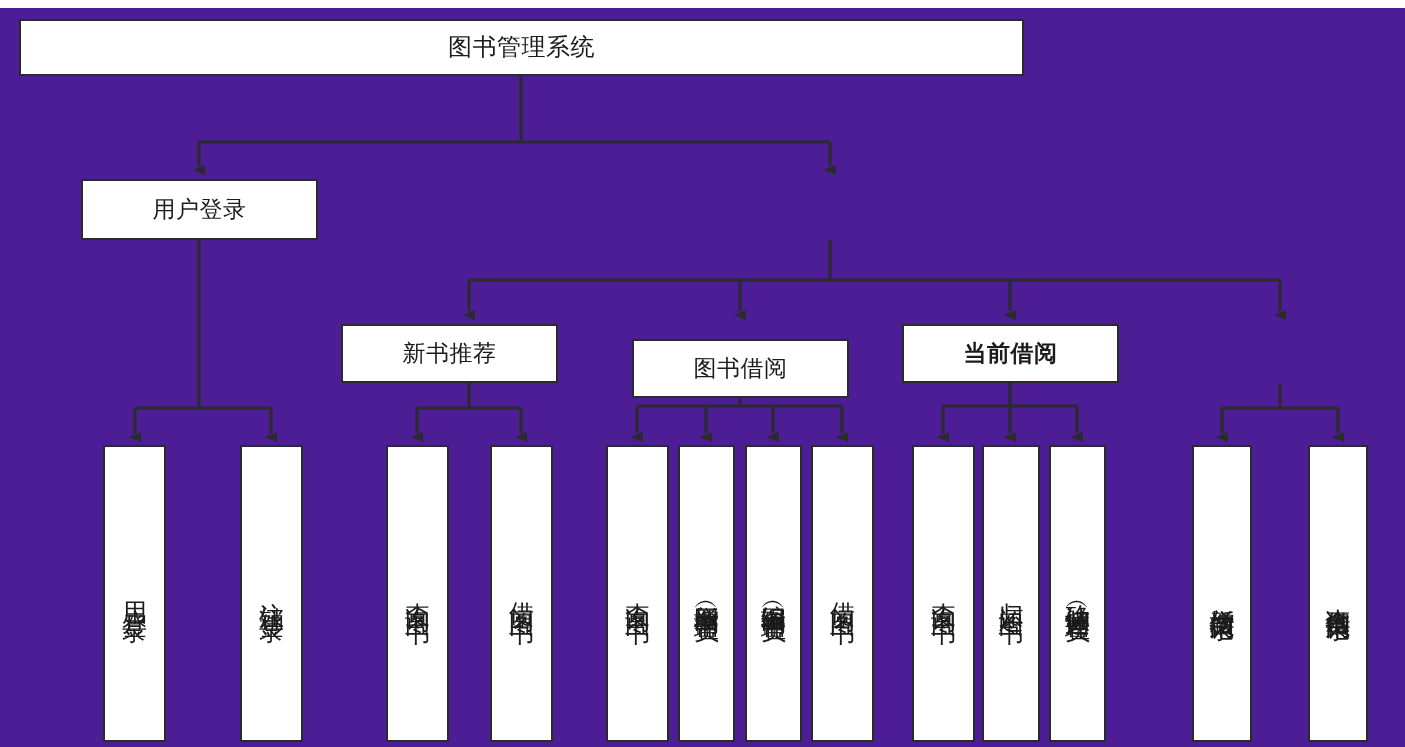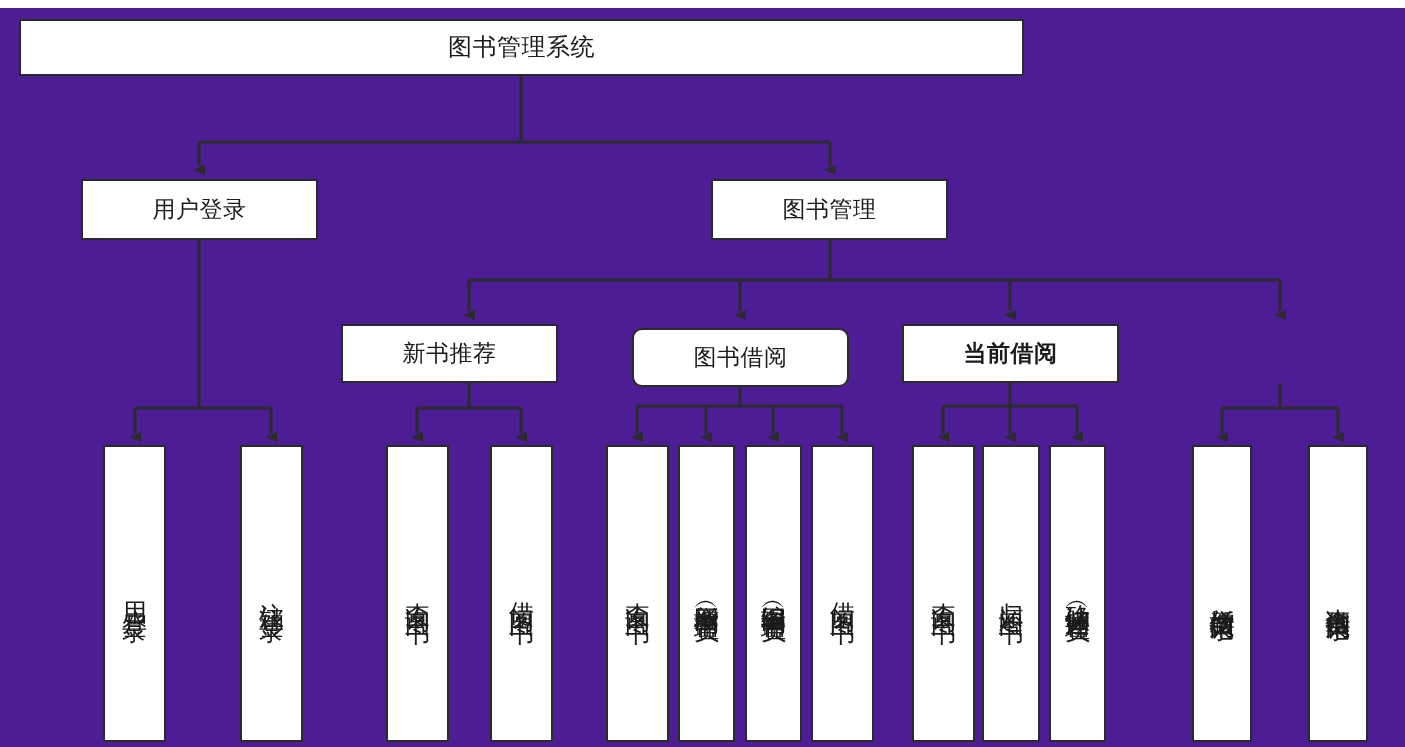--- a/index.html
+++ b/index.html
@@ -131,28 +131,25 @@
     </g>
   </svg>
 
   <div class="node h root" style="left:19px; top:11px; width:1005px; height:57px;">
     <span class="node-label">图书管理系统</span>
   </div>
 
   <div class="node h" style="left:81px; top:171px; width:237px; height:61px;">
     <span class="node-label">用户登录</span>
   </div>
-  <div class="node h" style="left:711px; top:171px; width:237px; height:61px;">
-    <span class="node-label">图书管理</span>
-  </div>
 
   <div class="node h" style="left:341px; top:316px; width:217px; height:59px;">
     <span class="node-label">新书推荐</span>
   </div>
-  <div class="node h" style="left:632px; top:320px; width:217px; height:59px;border-radius:10px;">
+  <div class="node h" style="left:632px; top:331px; width:217px; height:59px;">
     <span class="node-label">图书借阅</span>
   </div>
   <div class="node h" style="left:902px; top:316px; width:217px; height:59px;font-weight:bold;">
     <span class="node-label">当前借阅</span>
   </div>
 
   <div class="node v" style="left:103px; top:437px; width:63px; height:297px;">
     <span class="node-label">用户登录</span>
   </div>
   <div class="node v" style="left:240px; top:437px; width:63px; height:297px;">

